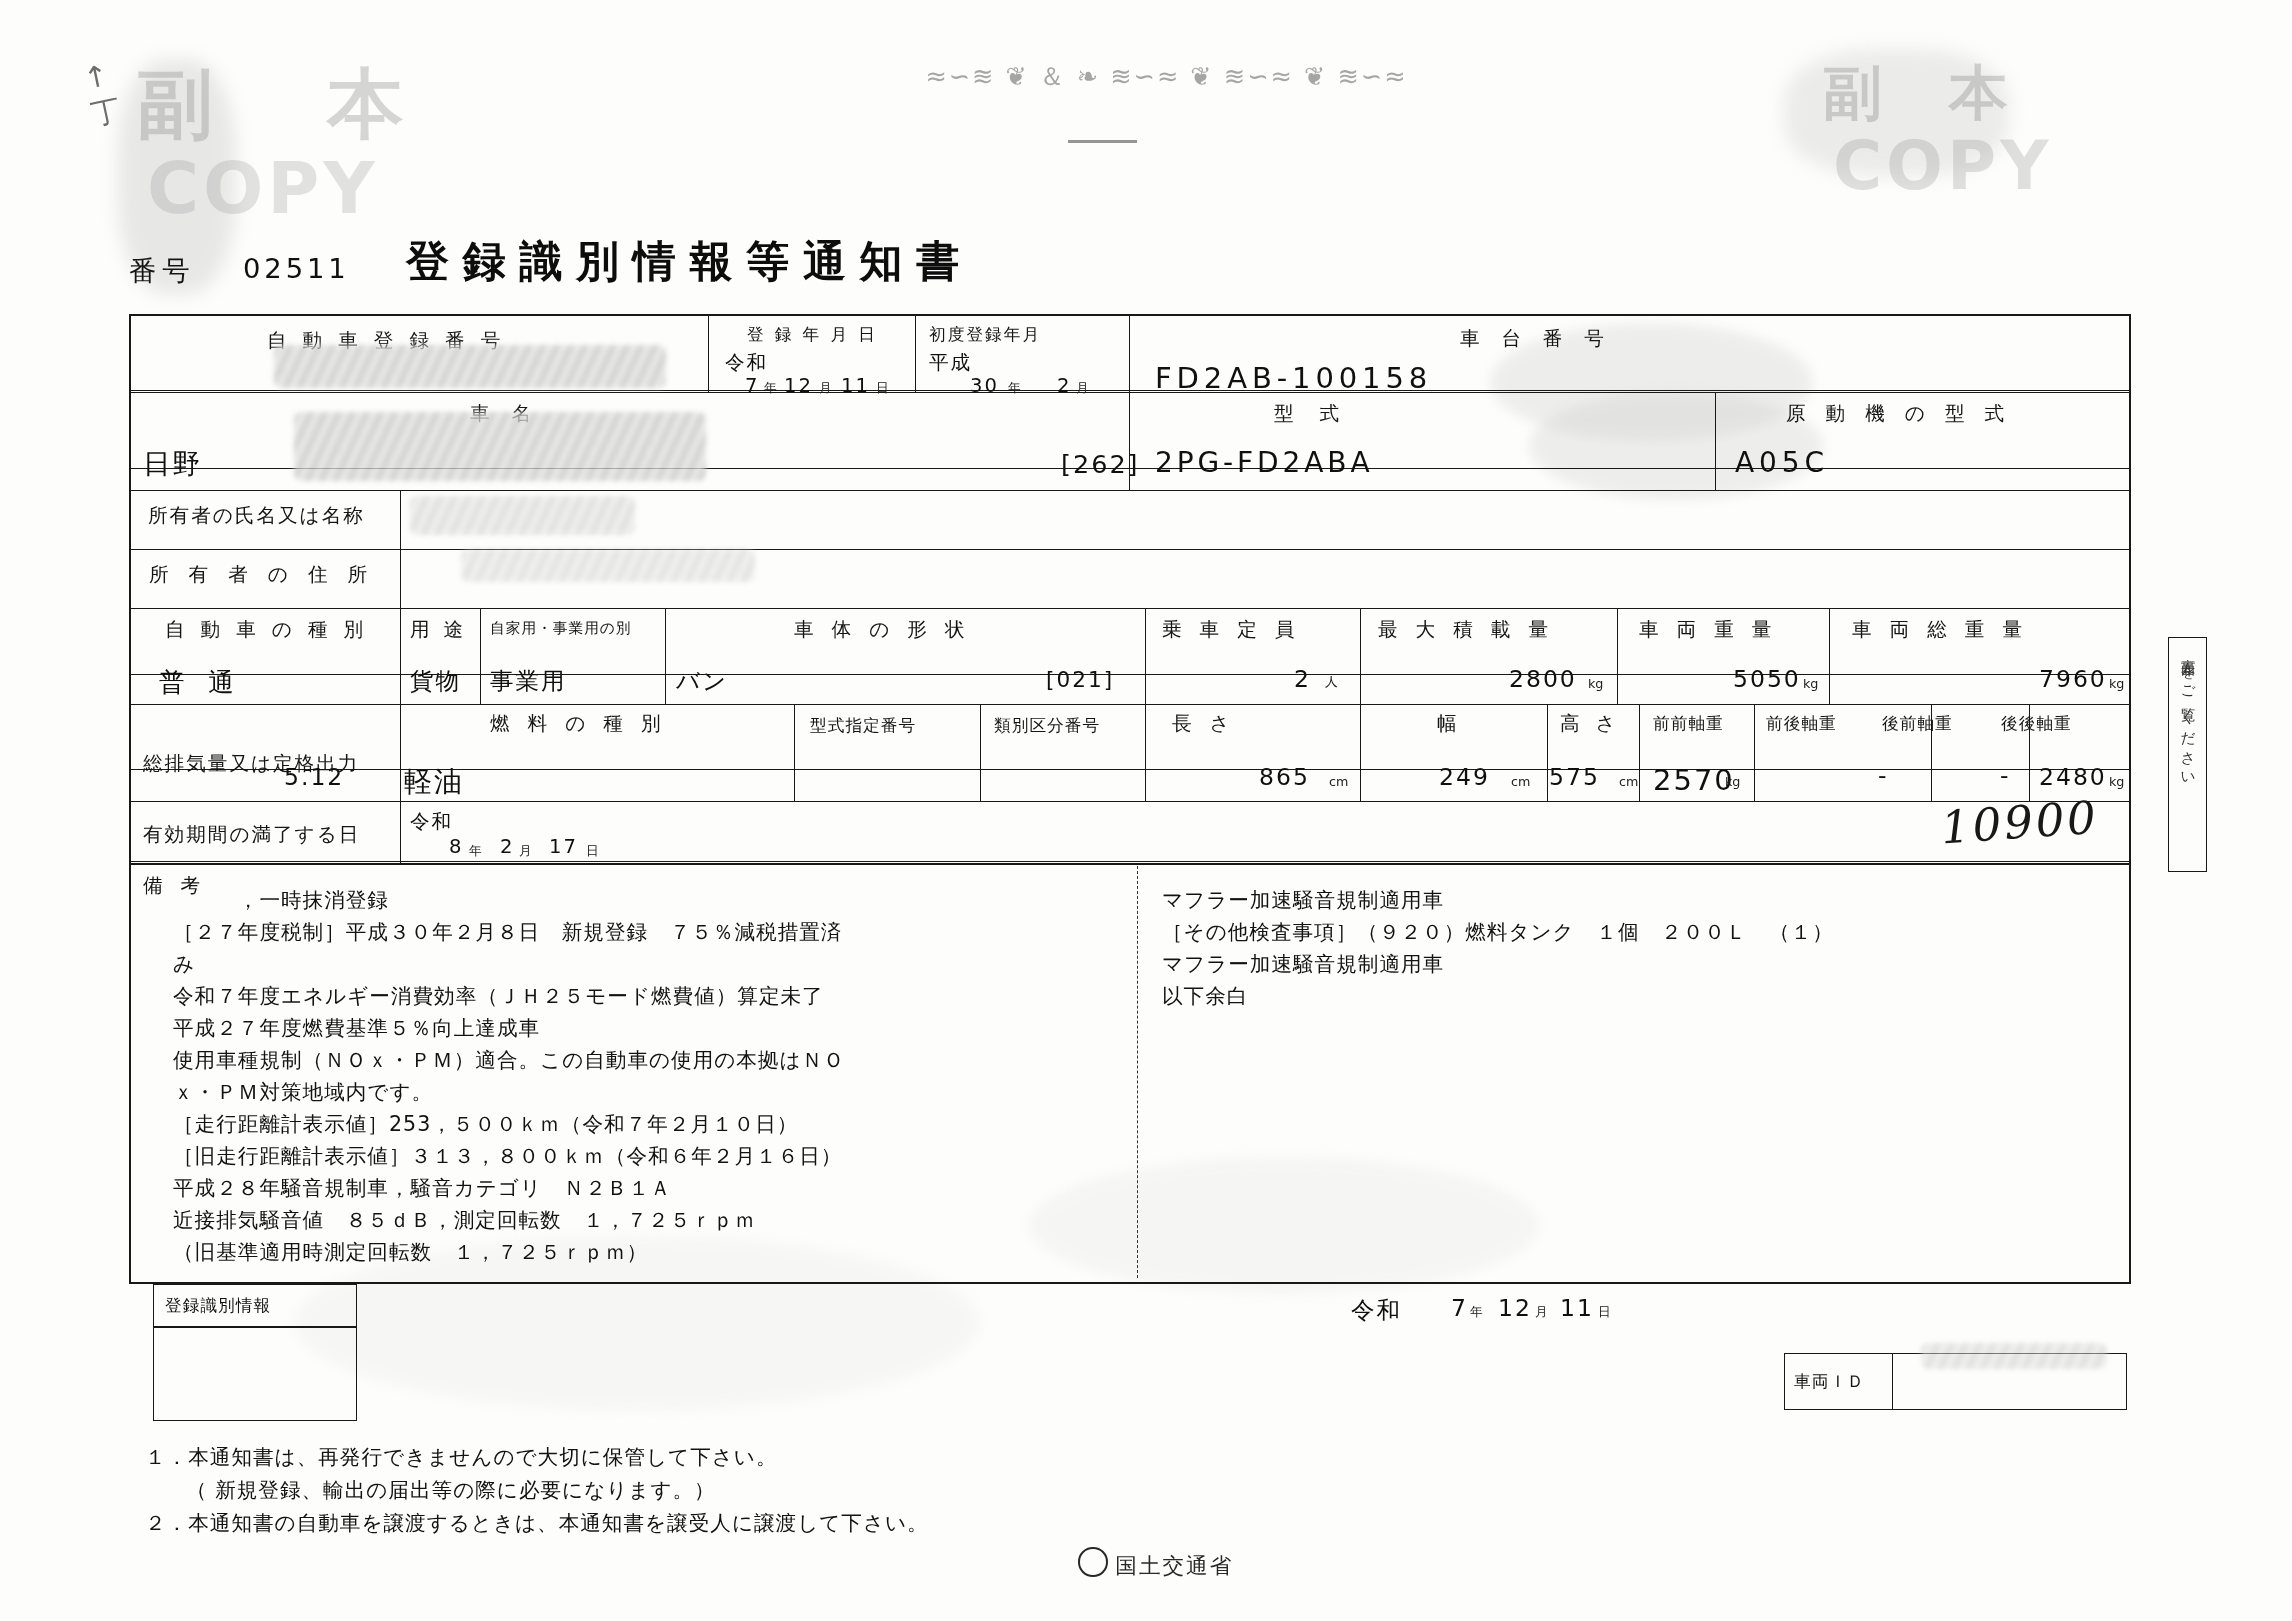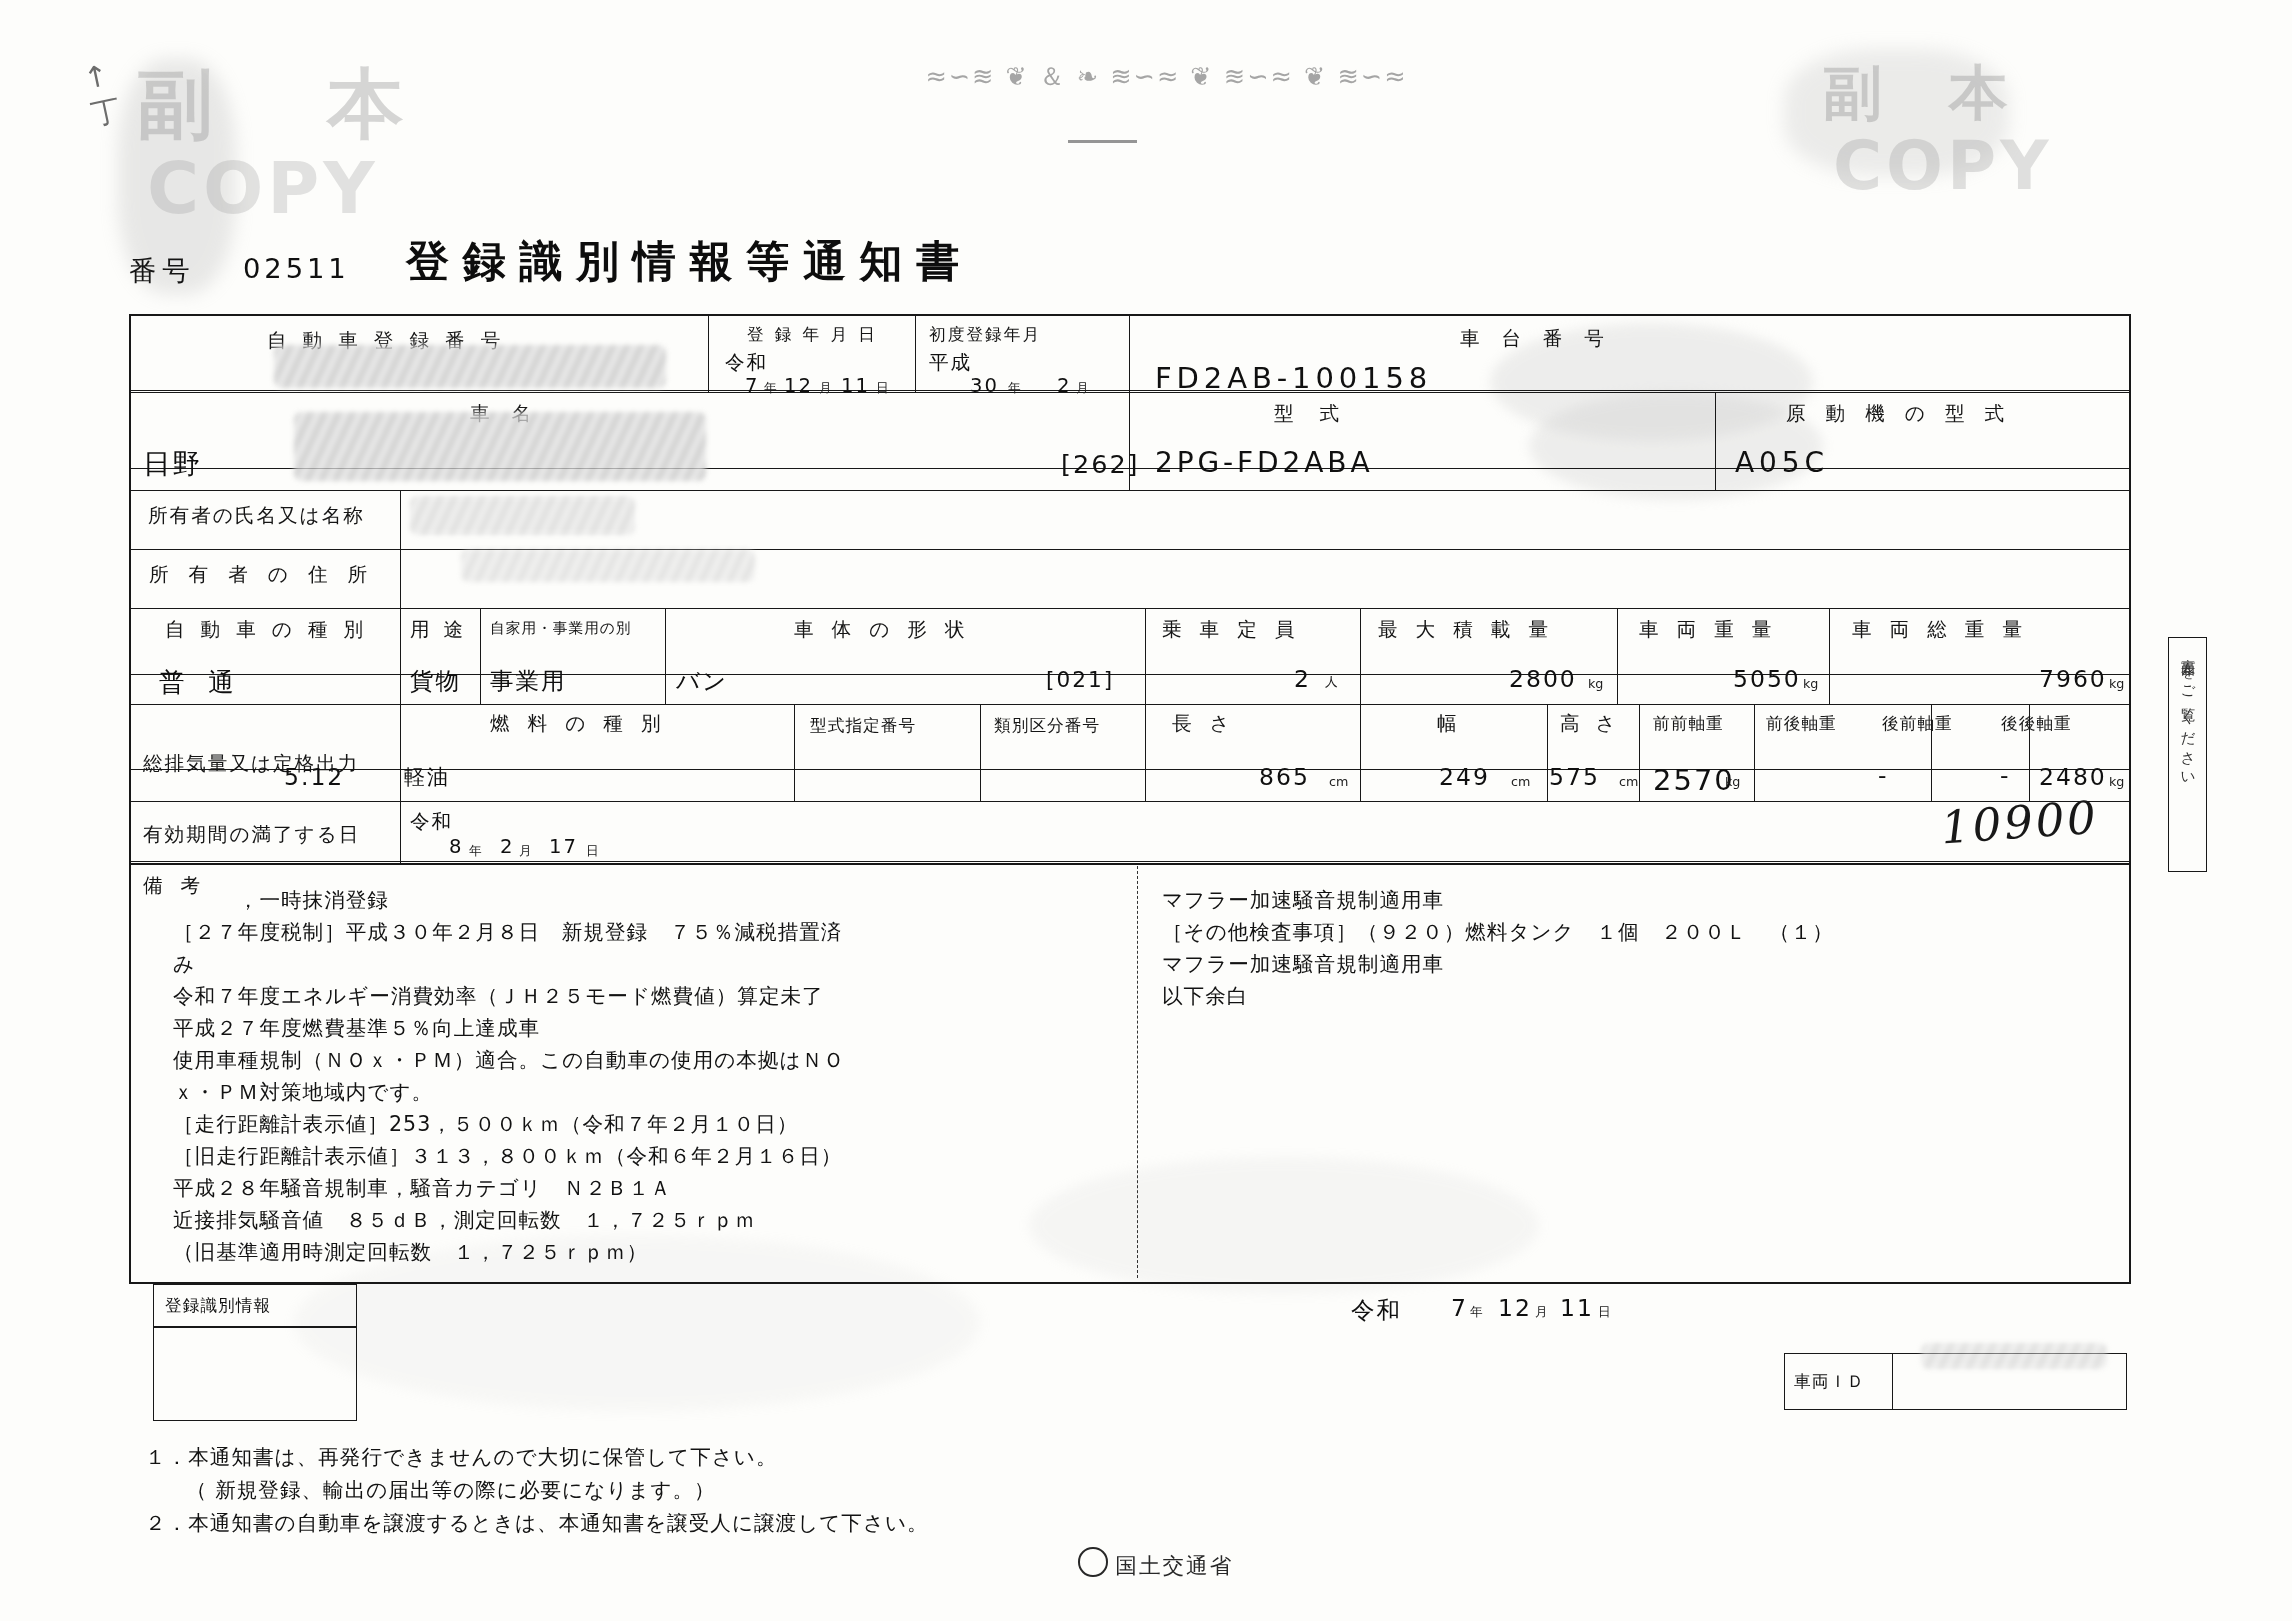--- a/index.html
+++ b/index.html
@@ -312,21 +312,21 @@
   <div class="lbl sm" style="left:994px;top:714px;letter-spacing:1px;">類別区分番号</div>
   <div class="lbl md" style="left:1172px;top:710px;letter-spacing:5.9px;">長    さ</div>
   <div class="lbl md" style="left:1437px;top:710px;">幅</div>
   <div class="lbl md" style="left:1560px;top:710px;letter-spacing:4.9px;">高  さ</div>
   <div class="lbl sm" style="left:1653px;top:712px;letter-spacing:1px;">前前軸重</div>
   <div class="lbl sm" style="left:1766px;top:712px;letter-spacing:1px;">前後軸重</div>
   <div class="lbl sm" style="left:1882px;top:712px;letter-spacing:1px;">後前軸重</div>
   <div class="lbl sm" style="left:2001px;top:712px;letter-spacing:1px;">後後軸重</div>
 
   <div class="val" style="left:284px;top:763px;font-size:23.5px;">5.12</div>
-  <div class="val" style="left:404px;top:763px;font-size:21px;">軽油</div>
+  <div class="val" style="left:404px;top:763px;font-size:28px;">軽油</div>
   <div class="val" style="left:784px;top:763px;font-size:23.5px;"></div>
   <div class="val" style="left:990px;top:763px;font-size:23.5px;"></div>
   <div class="val" style="left:1259px;top:763px;font-size:23.5px;">865</div>
   <div class="unit" style="position:absolute;left:1329px;top:774px;">cm</div>
   <div class="val" style="left:1439px;top:763px;font-size:23.5px;">249</div>
   <div class="unit" style="position:absolute;left:1511px;top:774px;">cm</div>
   <div class="val" style="left:1549px;top:763px;font-size:23.5px;">575</div>
   <div class="unit" style="position:absolute;left:1619px;top:774px;">cm</div>
   <div class="val" style="left:1653px;top:763px;font-size:29px;">2570</div>
   <div class="unit" style="position:absolute;left:1725px;top:774px;">kg</div>

